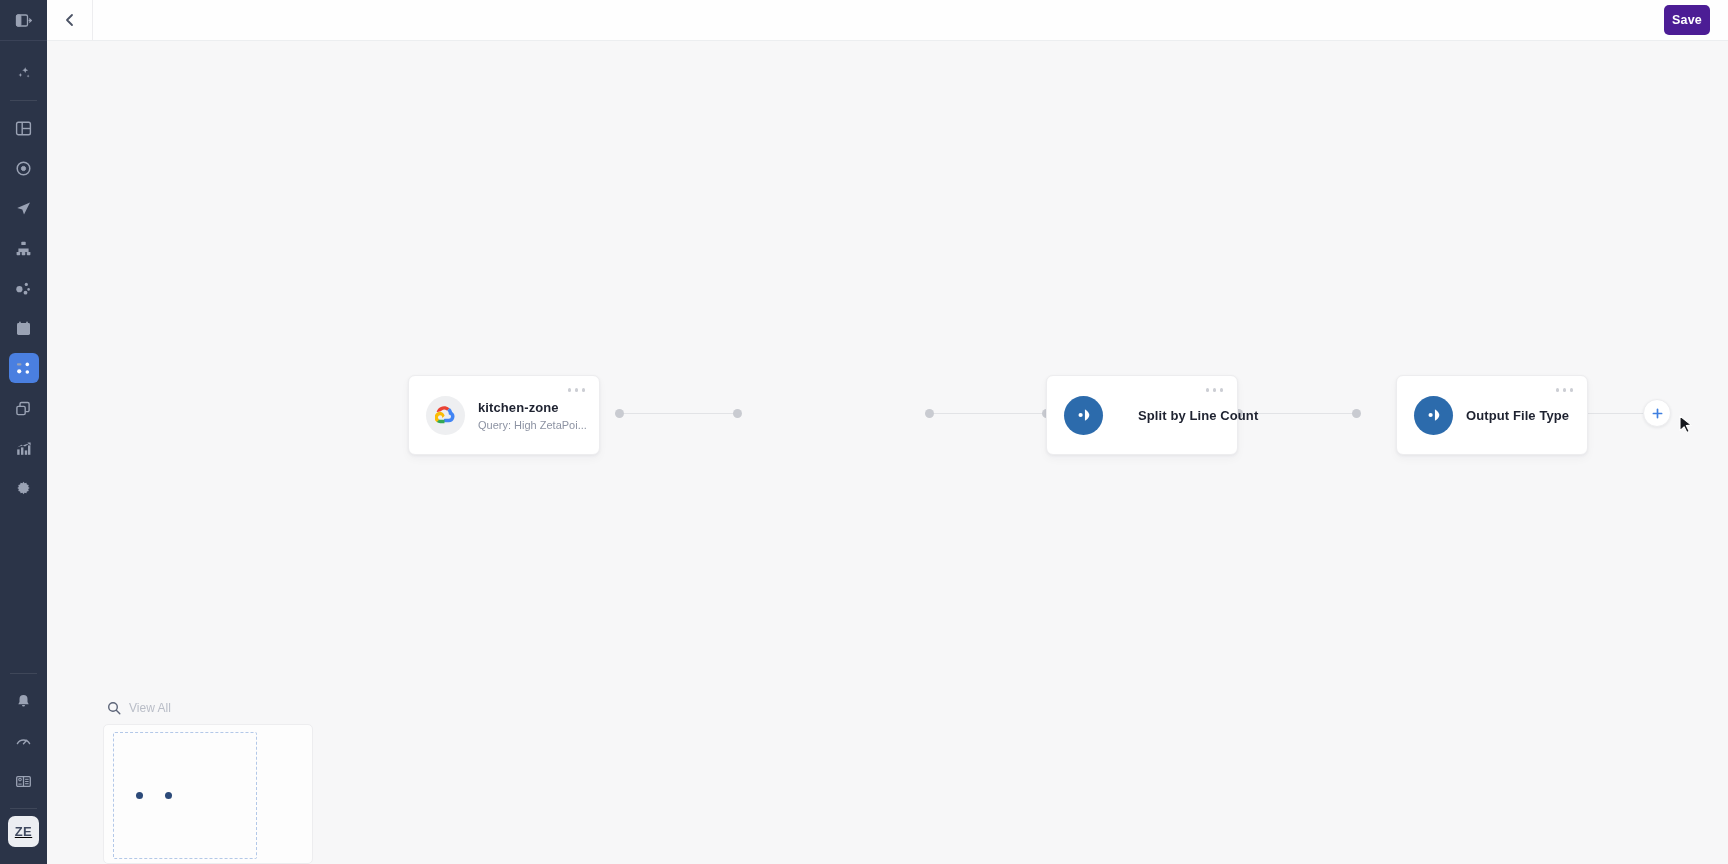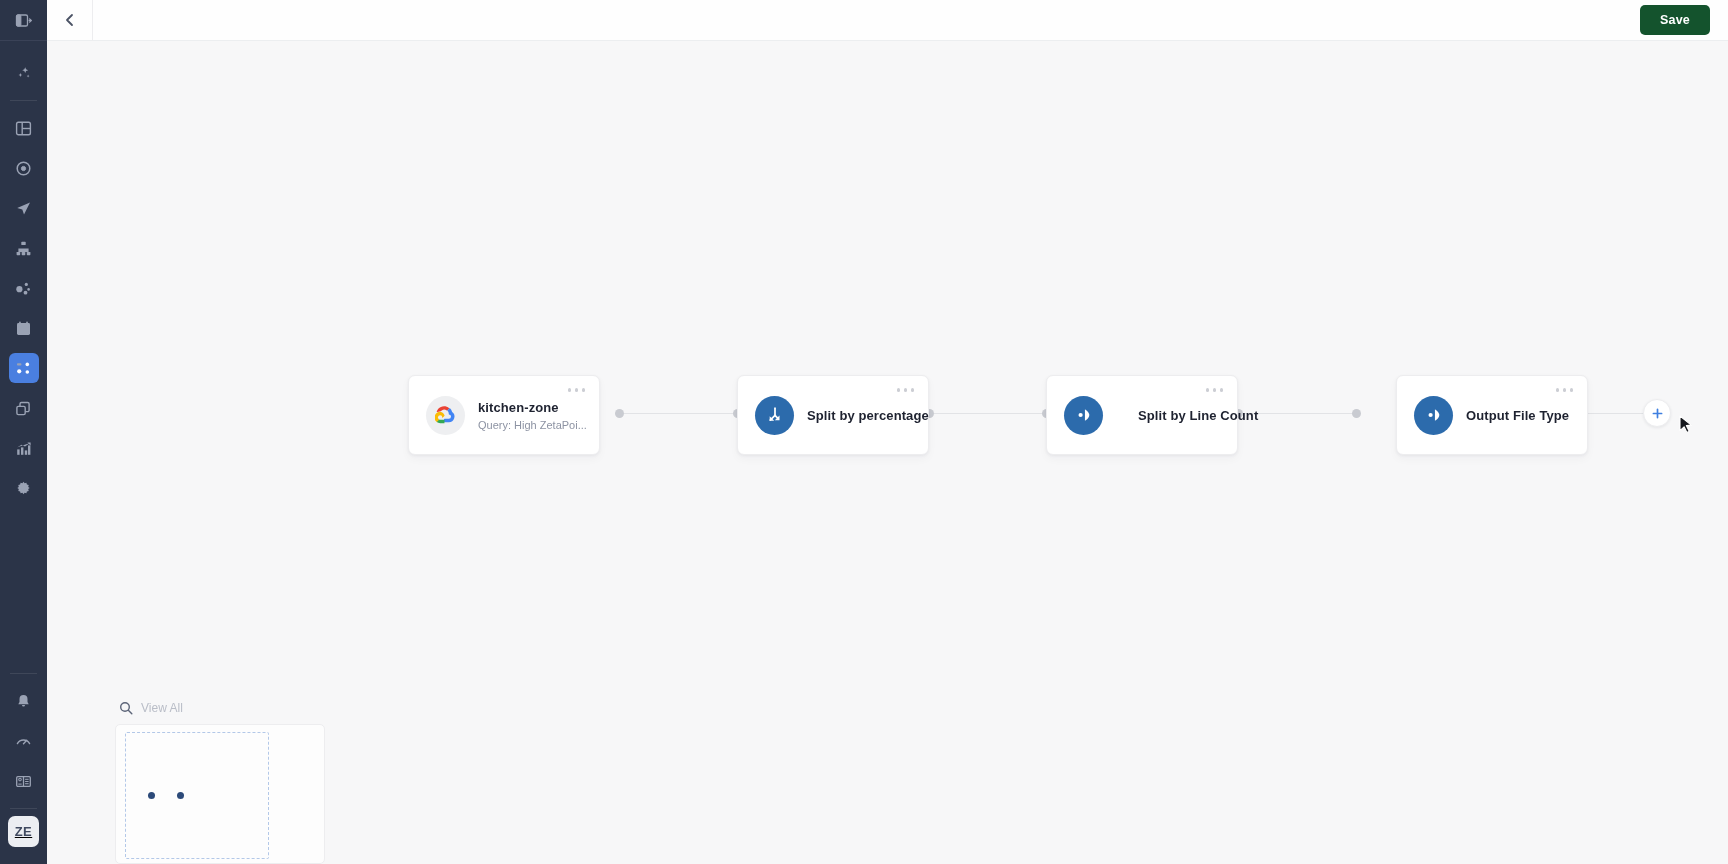--- a/index.html
+++ b/index.html
@@ -65,25 +65,25 @@
   .back-btn {
     width: 46px; height: 41px;
     display: flex; align-items: center; justify-content: center;
     cursor: pointer;
     border-right: 1px solid #ededef;
   }
   .back-btn svg polyline { stroke: #4b5365; }
   .topbar-mid { flex: 1 1 auto; }
   .save-btn {
     margin-right: 18px;
-    background: #14532d;
+    background: #4c1d95;
     color: #ffffff;
     border: none;
     border-radius: 5px;
-    padding: 8px 20px;
+    padding: 8px 8px;
     font-size: 12.5px;
     font-family: "Liberation Sans", sans-serif;
     font-weight: 600;
     cursor: pointer;
     letter-spacing: .2px;
   }
 
   
   .canvas { position: absolute; inset: 41px 0 0 0; background: #f7f7f8; overflow: hidden; }
 
@@ -144,21 +144,21 @@
     border: 1px solid #ededef;
     box-shadow: 0 1px 3px rgba(30,35,50,.08);
     display: flex; align-items: center; justify-content: center;
     cursor: pointer;
   }
   .add-btn svg line { stroke: #3f7fe0; }
 
   .cursor { position: absolute; left: 1632px; top: 374px; pointer-events: none; }
 
   
-  .minimap-wrap { position: absolute; left: 68px; bottom: 0; width: 210px; }
+  .minimap-wrap { position: absolute; left: 56px; bottom: 0; width: 210px; }
   .minimap-head {
     display: flex; align-items: center; gap: 8px;
     height: 24px; padding-left: 4px;
     margin-bottom: 4px;
   }
   .minimap-head svg circle, .minimap-head svg line { stroke: #5c6478; }
   .viewall { font-size: 12px; color: #b9bdc7; cursor: pointer; }
   .minimap {
     width: 210px; height: 140px;
     background: #fdfdfd;
@@ -404,39 +404,20 @@
               <path d="M5.6 20.9h4.75v-3.8H5.6a2.3 2.3 0 0 1-.97-.21l-.67.2-1.92 1.9-.17.65A6.1 6.1 0 0 0 5.6 20.9z" fill="#34A853"></path>
               <path d="M5.6 8.5A6.2 6.2 0 0 0 1.9 19.6l2.76-2.76a2.37 2.37 0 0 1 .94-4.56 2.37 2.37 0 0 1 2.37 2.37c0 .33-.07.64-.19.93l2.76-2.76A6.17 6.17 0 0 0 5.6 8.5z" fill="#FBBC05"></path>
             </svg>
           </div>
           <div class="node-text">
             <span class="node-title">kitchen-zone</span>
             <span class="node-sub">Query: High ZetaPoi...</span>
           </div>
         </div>
 
-        <div class="node" style="left:690px;width:192px;">
-          <div class="node-dots">
-              <i></i>
-              <i></i>
-              <i></i>
-            </div>
-          <div class="node-icon blue">
-            <svg width="22" height="22" viewBox="0 0 24 24" fill="none">
-              <path d="M12 4.5v8" stroke="#ffffff" stroke-width="1.9" stroke-linecap="round"></path>
-              <path d="M12 12.5L6.8 17.6" stroke="#ffffff" stroke-width="1.9" stroke-linecap="round"></path>
-              <path d="M12 12.5l3.4 3.4" stroke="#ffffff" stroke-width="1.9" stroke-linecap="round"></path>
-              <path d="M6.2 13.4v4.9h4.9z" fill="#ffffff"></path>
-              <path d="M16.9 12.6v5.1h-5.1z" fill="#ffffff"></path>
-            </svg>
-          </div>
-          <div class="node-text">
-            <span class="node-title">Split by percentage</span>
-          </div>
-        </div>
 
         <div class="node" style="left:999px;width:192px;gap:22px;">
           <div class="node-dots">
               <i></i>
               <i></i>
               <i></i>
             </div>
           <div class="node-icon blue">
             <svg width="22" height="22" viewBox="0 0 24 24">
               <circle cx="8.3" cy="12" r="2.3" fill="#ffffff"></circle>

